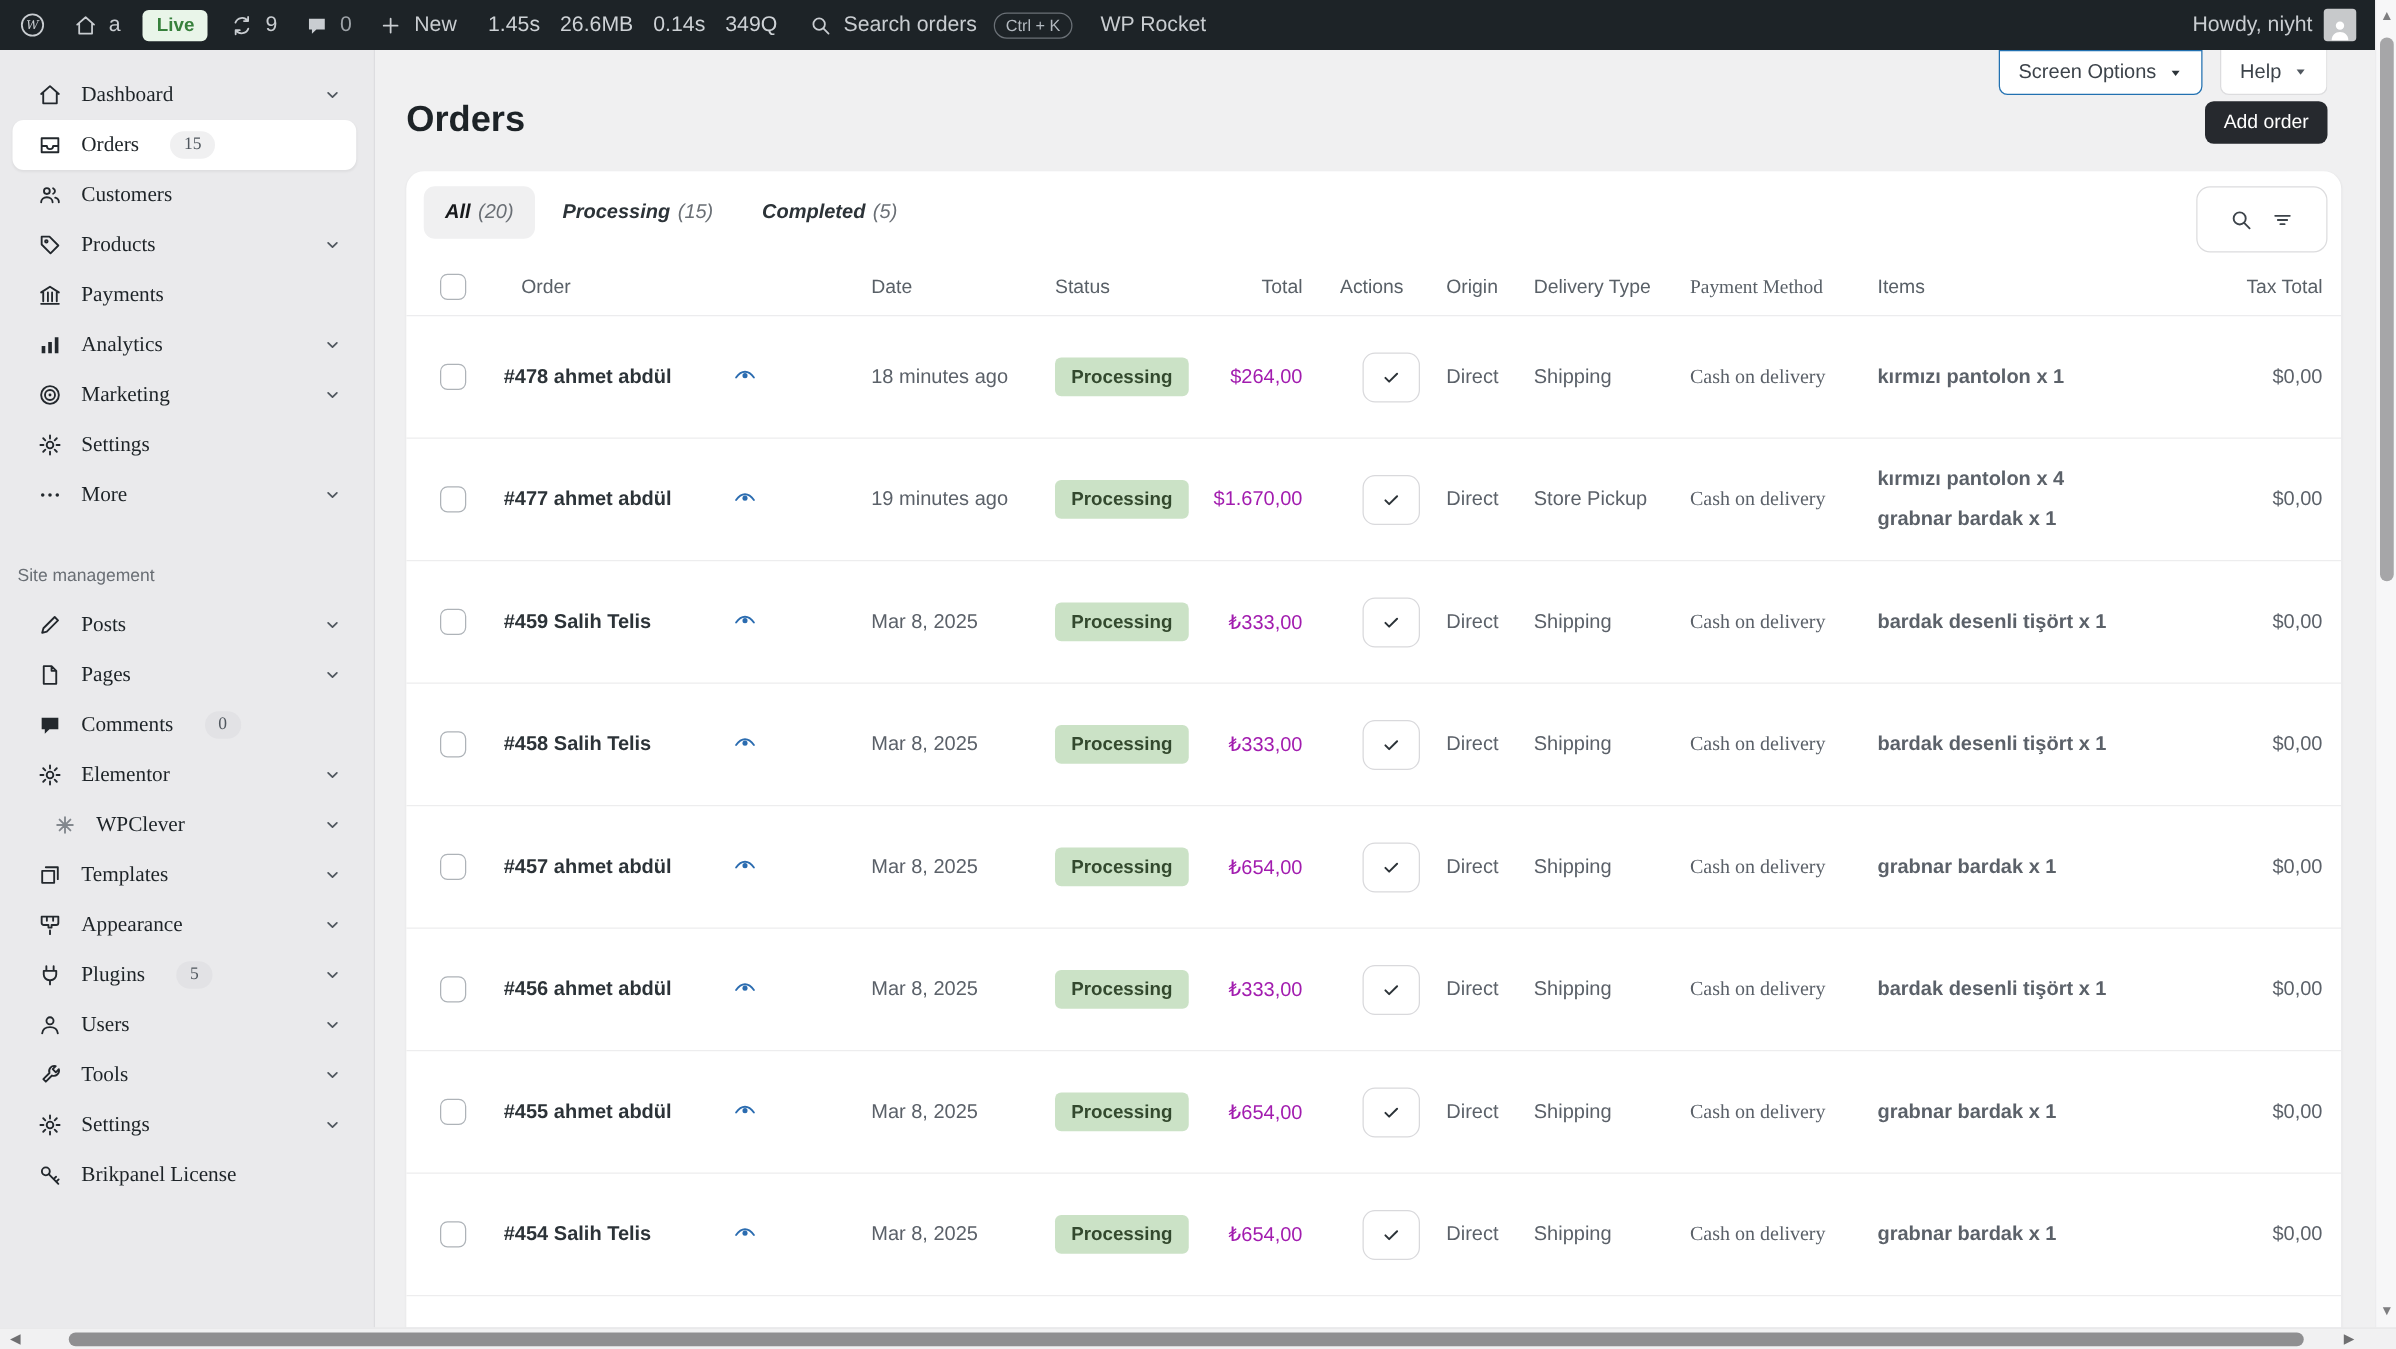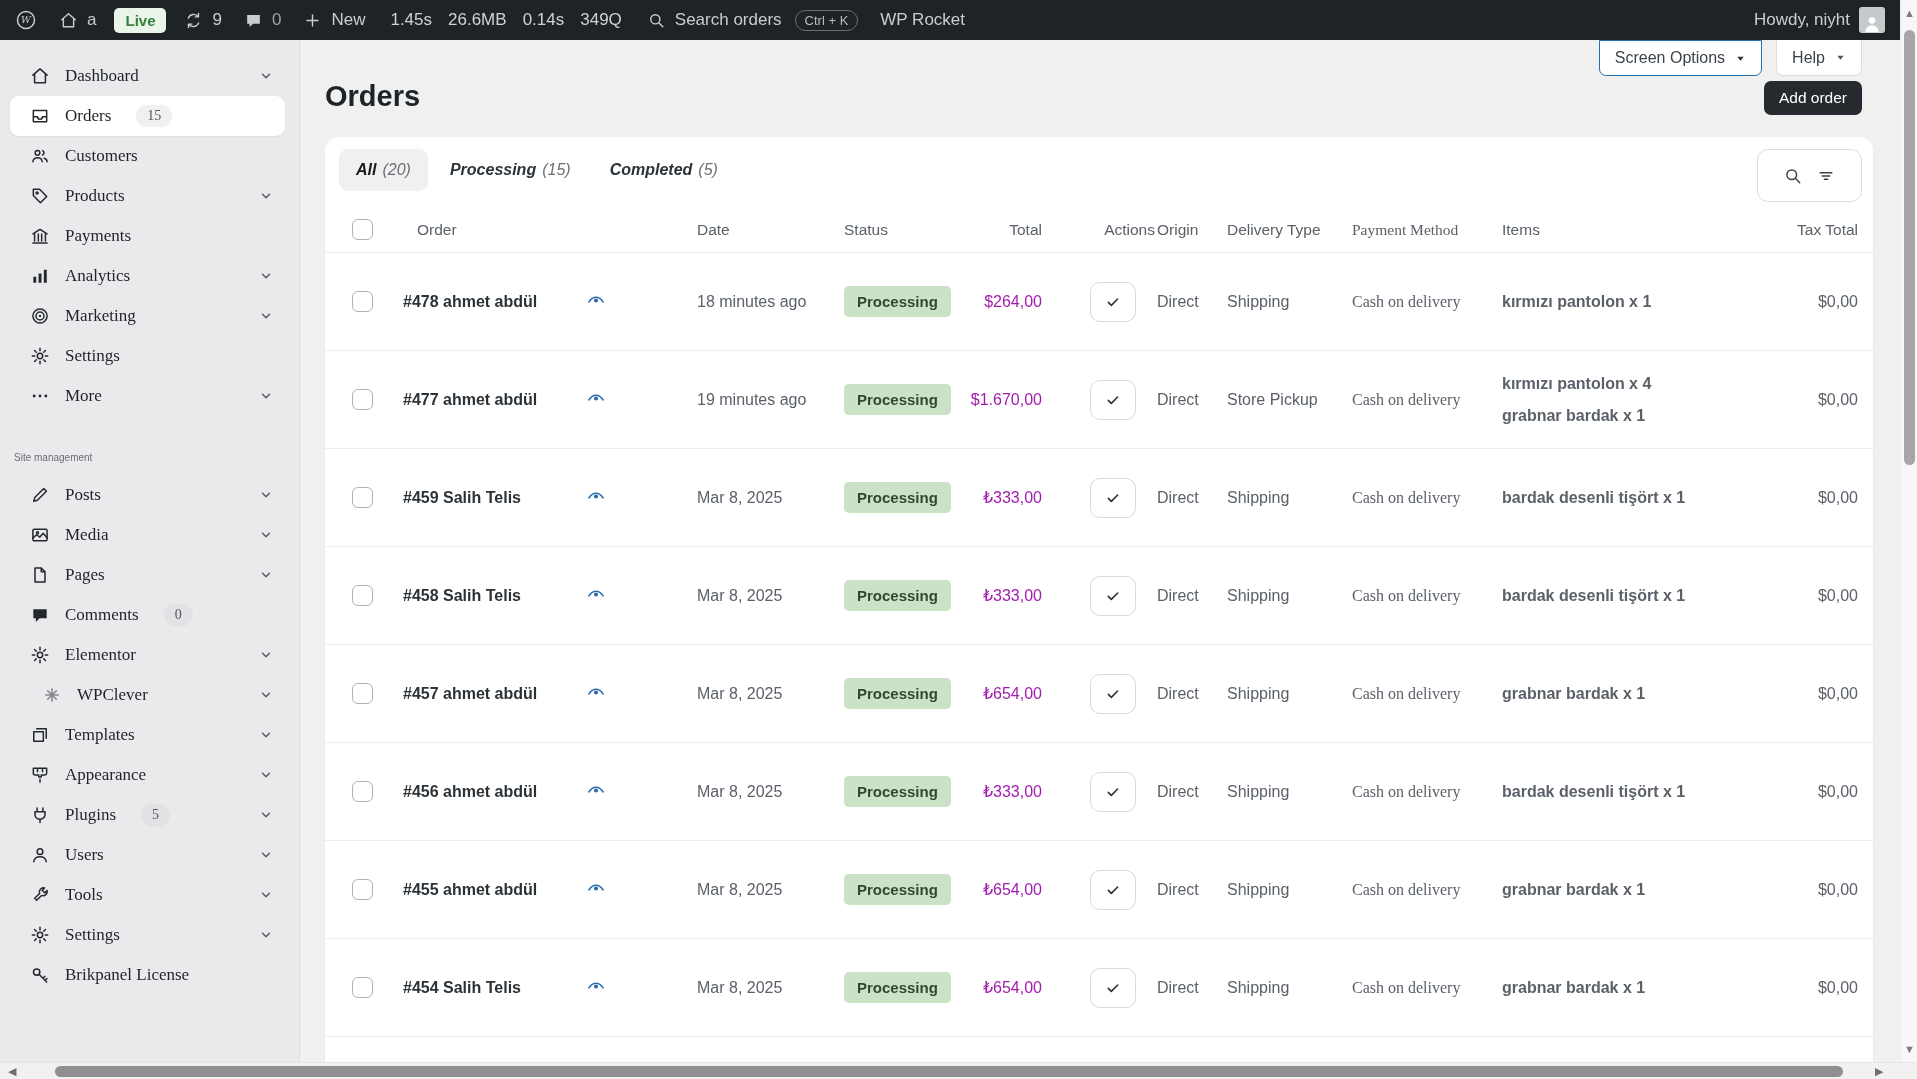--- a/index.html
+++ b/index.html
@@ -32,21 +32,21 @@
     border-radius:9px; gap:15px; color:#1d2327; font-size:17px; cursor:pointer;font-family:Liberation Serif, serif; }
   .sb-item.active { background:#fff; box-shadow:0 1px 2px rgba(0,0,0,.05); }
   .sb-ic { width:20px; height:20px; color:#23282d; }
   .sb-ic .icon { width:20px; height:20px; }
   .sb-item.sub { padding-left:32px; }
   .sb-item.sub .sb-ic { color:#83888e; }
   .sb-badge { background:#e2e2e5; color:#50575e; font-size:14px; border-radius:11px; padding:3px 11px; margin-left:10px; }
   .sb-item.active .sb-badge { background:#f0f0f1; }
   .sb-chev { margin-left:auto; margin-right:12px; color:#50575e; }
   .sb-chev .icon { width:14px; height:14px; stroke-width:2.4; }
-  .sb-section { margin:36px 0 12px 14px; color:#696e74; font-size:10px; }
+  .sb-section { margin:36px 0 12px 14px; color:#696e74; font-size:14px; }
 
   
   .main { flex:1; position:relative; background:#f0f0f1; }
   .top-btns { position:absolute; top:0; right:38px; display:flex; gap:14px; }
   .btn-so, .btn-help { display:flex; align-items:center; gap:10px; background:#fff; font-size:16px;
     color:#3c434a; padding:8px 15px; border-radius:0 0 7px 7px; cursor:pointer; border:1.5px solid #dcdcde; border-top:none; }
   .btn-so { border:1.5px solid #2271b1; }
   .tri { width:11px; height:11px; display:block; }
   .page-title { position:absolute; top:40px; left:25px; font-size:29px; font-weight:700; color:#1d2327; }
   .btn-add { position:absolute; top:41px; right:38px; background:#26292e; color:#fff; font-size:15.5px;
@@ -70,21 +70,21 @@
   .thead { grid-template-columns:60px 300px 140px 145px 100px 85px 70px 125px 150px 1fr 118px;
     height:46px; color:#596067; font-size:15.5px; border-bottom:1px solid #ececee; }
   .trow  { grid-template-columns:60px 200px 100px 140px 145px 100px 85px 70px 125px 150px 1fr 118px;
     min-height:98px; border-bottom:1px solid #ededee; font-size:16px; color:#5b6169; }
   .h-order { padding-left:32px; }
   .c-order { padding-left:18px; font-weight:700; color:#2c3338; cursor:pointer; }
   .h-date, .c-date { padding-left:12px; }
   .h-status, .c-status { padding-left:19px; }
   .h-total, .c-total { text-align:right; padding-right:28px; color:#a21caf; }
   .h-total { color:#596067; }
-  .h-actions { padding-left:2px;text-align:right; }
+  .h-actions { padding-left:2px; }
   .c-actions { display:flex; justify-content:center; }
   .h-origin, .c-origin { padding-left:2px; }
   .h-del, .c-del { padding-left:2px; }
   .h-pay, .c-pay { padding-left:2px; padding-right:26px;font-family:Liberation Serif, serif; }
   .h-items, .c-items { padding-left:2px; }
   .h-tax, .c-tax { text-align:right; padding-right:15px; }
   .checkwrap { display:flex; justify-content:flex-end; padding-right:12px; }
   .cbox { width:21px; height:21px; border:1.5px solid #aeb3b8; border-radius:6px; background:#fff; cursor:pointer; }
   .eye { color:#2b6cb0; cursor:pointer; width:22px; height:18px; }
   .eye .icon { width:22px; height:18px; stroke-width:2; }
@@ -299,35 +299,20 @@
           <span class="sb-label">Posts</span>
           <span class="sb-chev">
             <svg viewBox="0 0 24 24" class="icon">
               <path d="M6 9l6 6 6-6"></path>
             </svg>
           </span>
         </div>
         <div class="sb-item">
           <span class="sb-ic">
             <svg viewBox="0 0 24 24" class="icon">
-              <rect x="3.5" y="5" width="17" height="14" rx="1.5"></rect>
-              <path d="M3.5 15.5l4.5-3.8 3.8 2.8 4-4.6 4.7 5.3"></path>
-              <circle cx="9" cy="9.2" r="1.2"></circle>
-            </svg>
-          </span>
-          <span class="sb-label">Media</span>
-          <span class="sb-chev">
-            <svg viewBox="0 0 24 24" class="icon">
-              <path d="M6 9l6 6 6-6"></path>
-            </svg>
-          </span>
-        </div>
-        <div class="sb-item">
-          <span class="sb-ic">
-            <svg viewBox="0 0 24 24" class="icon">
               <path d="M6 3.5h7.5L18 8v12.5H6zM13.5 3.5V8H18"></path>
             </svg>
           </span>
           <span class="sb-label">Pages</span>
           <span class="sb-chev">
             <svg viewBox="0 0 24 24" class="icon">
               <path d="M6 9l6 6 6-6"></path>
             </svg>
           </span>
         </div>

